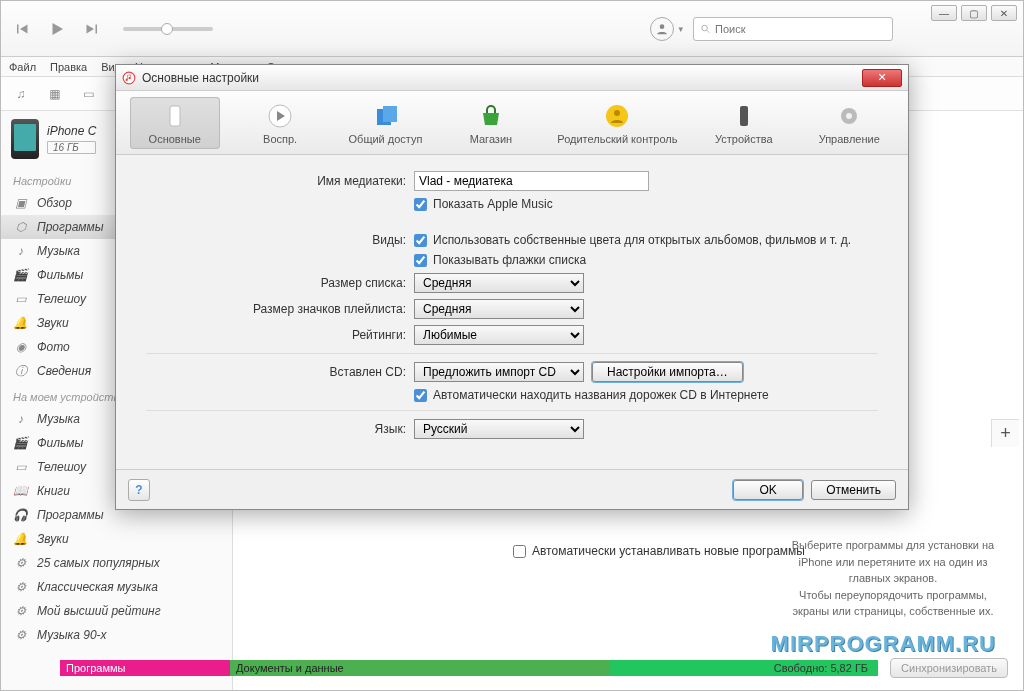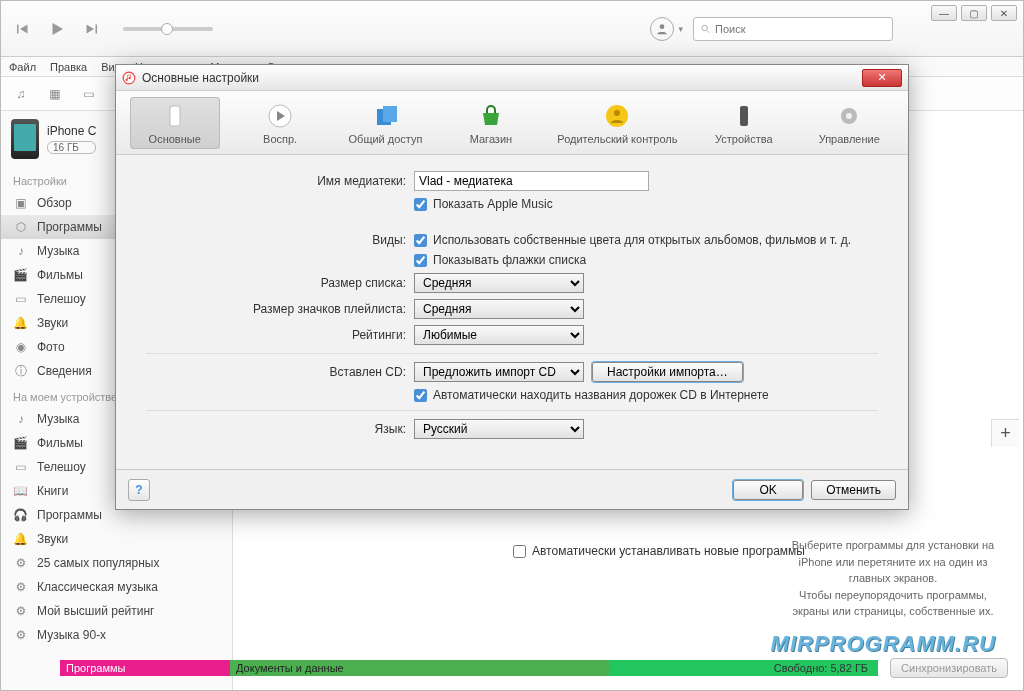--- a/index.html
+++ b/index.html
@@ -29,48 +29,48 @@
 .menubar { height: 20px; background: #fafafa; border-bottom: 1px solid #ddd; display: flex; align-items: center; padding: 0 8px; gap: 14px; font-size: 11px; color: #444; }
 
 
 .catrow { height: 34px; background: #fdfdfd; border-bottom: 1px solid #e0e0e0; display: flex; align-items: center; padding: 0 10px; gap: 14px; }
 .catrow .ci { width: 20px; height: 20px; display: flex; align-items: center; justify-content: center; color: #888; }
 
 
 .content { flex: 1; display: flex; overflow: hidden; position: relative; }
 
 
-.sidebar { width: 232px; background: #fafafa; border-right: 1px solid #ddd; overflow-y: auto; padding-bottom: 10px; }
+.sidebar { width: 232px; background: #fafafa; border-right: 1px solid #ddd; overflow-y: auto; padding-bottom: 10px; font-style: italic; }
 .device-row { display: flex; align-items: center; gap: 8px; padding: 8px 10px; }
 .device-img { width: 28px; height: 40px; background: linear-gradient(#555,#222); border-radius: 4px; position: relative; }
 .device-img::after { content:""; position:absolute; top:5px; left:3px; right:3px; bottom:8px; background:#4aa; border-radius:1px; }
 .device-info { display:flex; flex-direction:column; }
 .device-name { font-size:12px; color:#333; }
-.badge { display:inline-block; border:1px solid #bbb; border-radius:6px; padding:0 5px; font-size:10px; color:#666; margin-top:3px; }
+.badge { display:inline-block; border:1px solid #bbb; border-radius:1px; padding:0 5px; font-size:10px; color:#666; margin-top:3px; }
 .sec-title { font-size: 11px; color: #999; padding: 8px 12px 4px; }
 .sb-item { display: flex; align-items: center; gap: 8px; padding: 4px 12px; font-size: 12px; color: #444; cursor: default; }
 .sb-item.selected { background: linear-gradient(#e9e9e9,#d8d8d8); }
 .sb-icon { width: 16px; height: 16px; display: flex; align-items: center; justify-content: center; color: #888; }
 
 
 .main-pane { flex: 1; position: relative; background: #fff; overflow:hidden; }
 .add-btn { position: absolute; right: 4px; top: 308px; width: 28px; height: 28px; border-top:1px solid #ddd; border-left:1px solid #ddd; display:flex; align-items:center; justify-content:center; font-size:18px; color:#555; background:#fafafa; }
 .auto-check { position:absolute; left:280px; top:433px; display:flex; align-items:center; gap:6px; font-size:12px; color:#333; }
 .hint { position:absolute; right:20px; top:426px; width:220px; font-size:11px; color:#666; text-align:center; line-height:1.5; }
 
 
 .storage { position: absolute; left: 60px; right: 16px; bottom: 12px; height: 22px; display:flex; align-items:center; font-size:11px; }
 .seg { height: 16px; display:flex; align-items:center; padding:0 6px; color:#fff; }
 .seg.apps { background:#e91e8c; width:170px; }
 .seg.docs { background:#4caf50; width:380px; color:#222; }
 .seg.free { background:#22c55e; color:#333; flex:1; justify-content:flex-end; padding-right:10px; }
 .sync-btn { margin-left:12px; border:1px solid #bbb; background:linear-gradient(#fafafa,#e6e6e6); border-radius:4px; padding:3px 10px; font-size:11px; color:#999; }
 
 
-.watermark { position:absolute; right:28px; bottom:34px; font-size:22px; font-weight:bold; font-style:italic; letter-spacing:1px; color:#4fa8d8; text-shadow:1px 1px 0 #2a6a8a; opacity:0.85; pointer-events:none; }
+.watermark { position:absolute; right:28px; bottom:34px; font-size:22px; font-weight:bold; letter-spacing:1px; color:#4fa8d8; text-shadow:1px 1px 0 #2a6a8a; opacity:0.85; pointer-events:none; }
 
 
 .dialog { position:absolute; left:115px; top:64px; width:794px; height:446px; background:#f4f4f4; border:1px solid #888; box-shadow:0 4px 24px rgba(0,0,0,0.35); display:flex; flex-direction:column; }
 .dlg-titlebar { height:26px; background:linear-gradient(#fff,#e6e6e6); border-bottom:1px solid #ccc; display:flex; align-items:center; padding:0 6px; }
 .dlg-title { font-size:12px; color:#333; }
 .dlg-close { margin-left:auto; width:40px; height:18px; background:linear-gradient(#e77,#c33); border:1px solid #a22; border-radius:2px; color:#fff; display:flex; align-items:center; justify-content:center; font-size:11px; }
 .dlg-icon { width:14px; height:14px; margin-right:6px; display:inline-flex; align-items:center; justify-content:center; }
 .dlg-tabs { height:64px; background:linear-gradient(#fdfdfd,#eaeaea); border-bottom:1px solid #ccc; display:flex; align-items:center; justify-content:space-around; padding:0 6px; }
 .dlg-tab { display:flex; flex-direction:column; align-items:center; gap:2px; font-size:11px; color:#555; padding:4px 6px; border-radius:4px; min-width:90px; }
 .dlg-tab.active { background:linear-gradient(#e0e0e0,#d0d0d0); box-shadow:inset 0 0 0 1px #bbb; }

